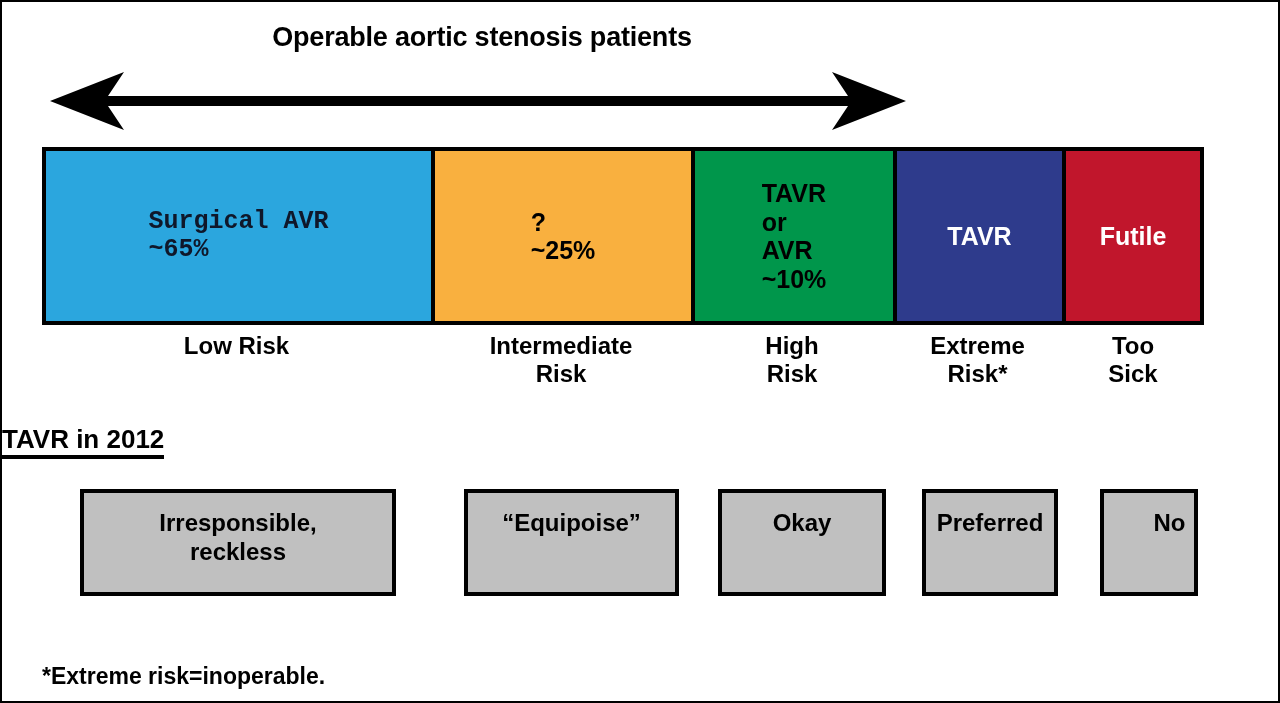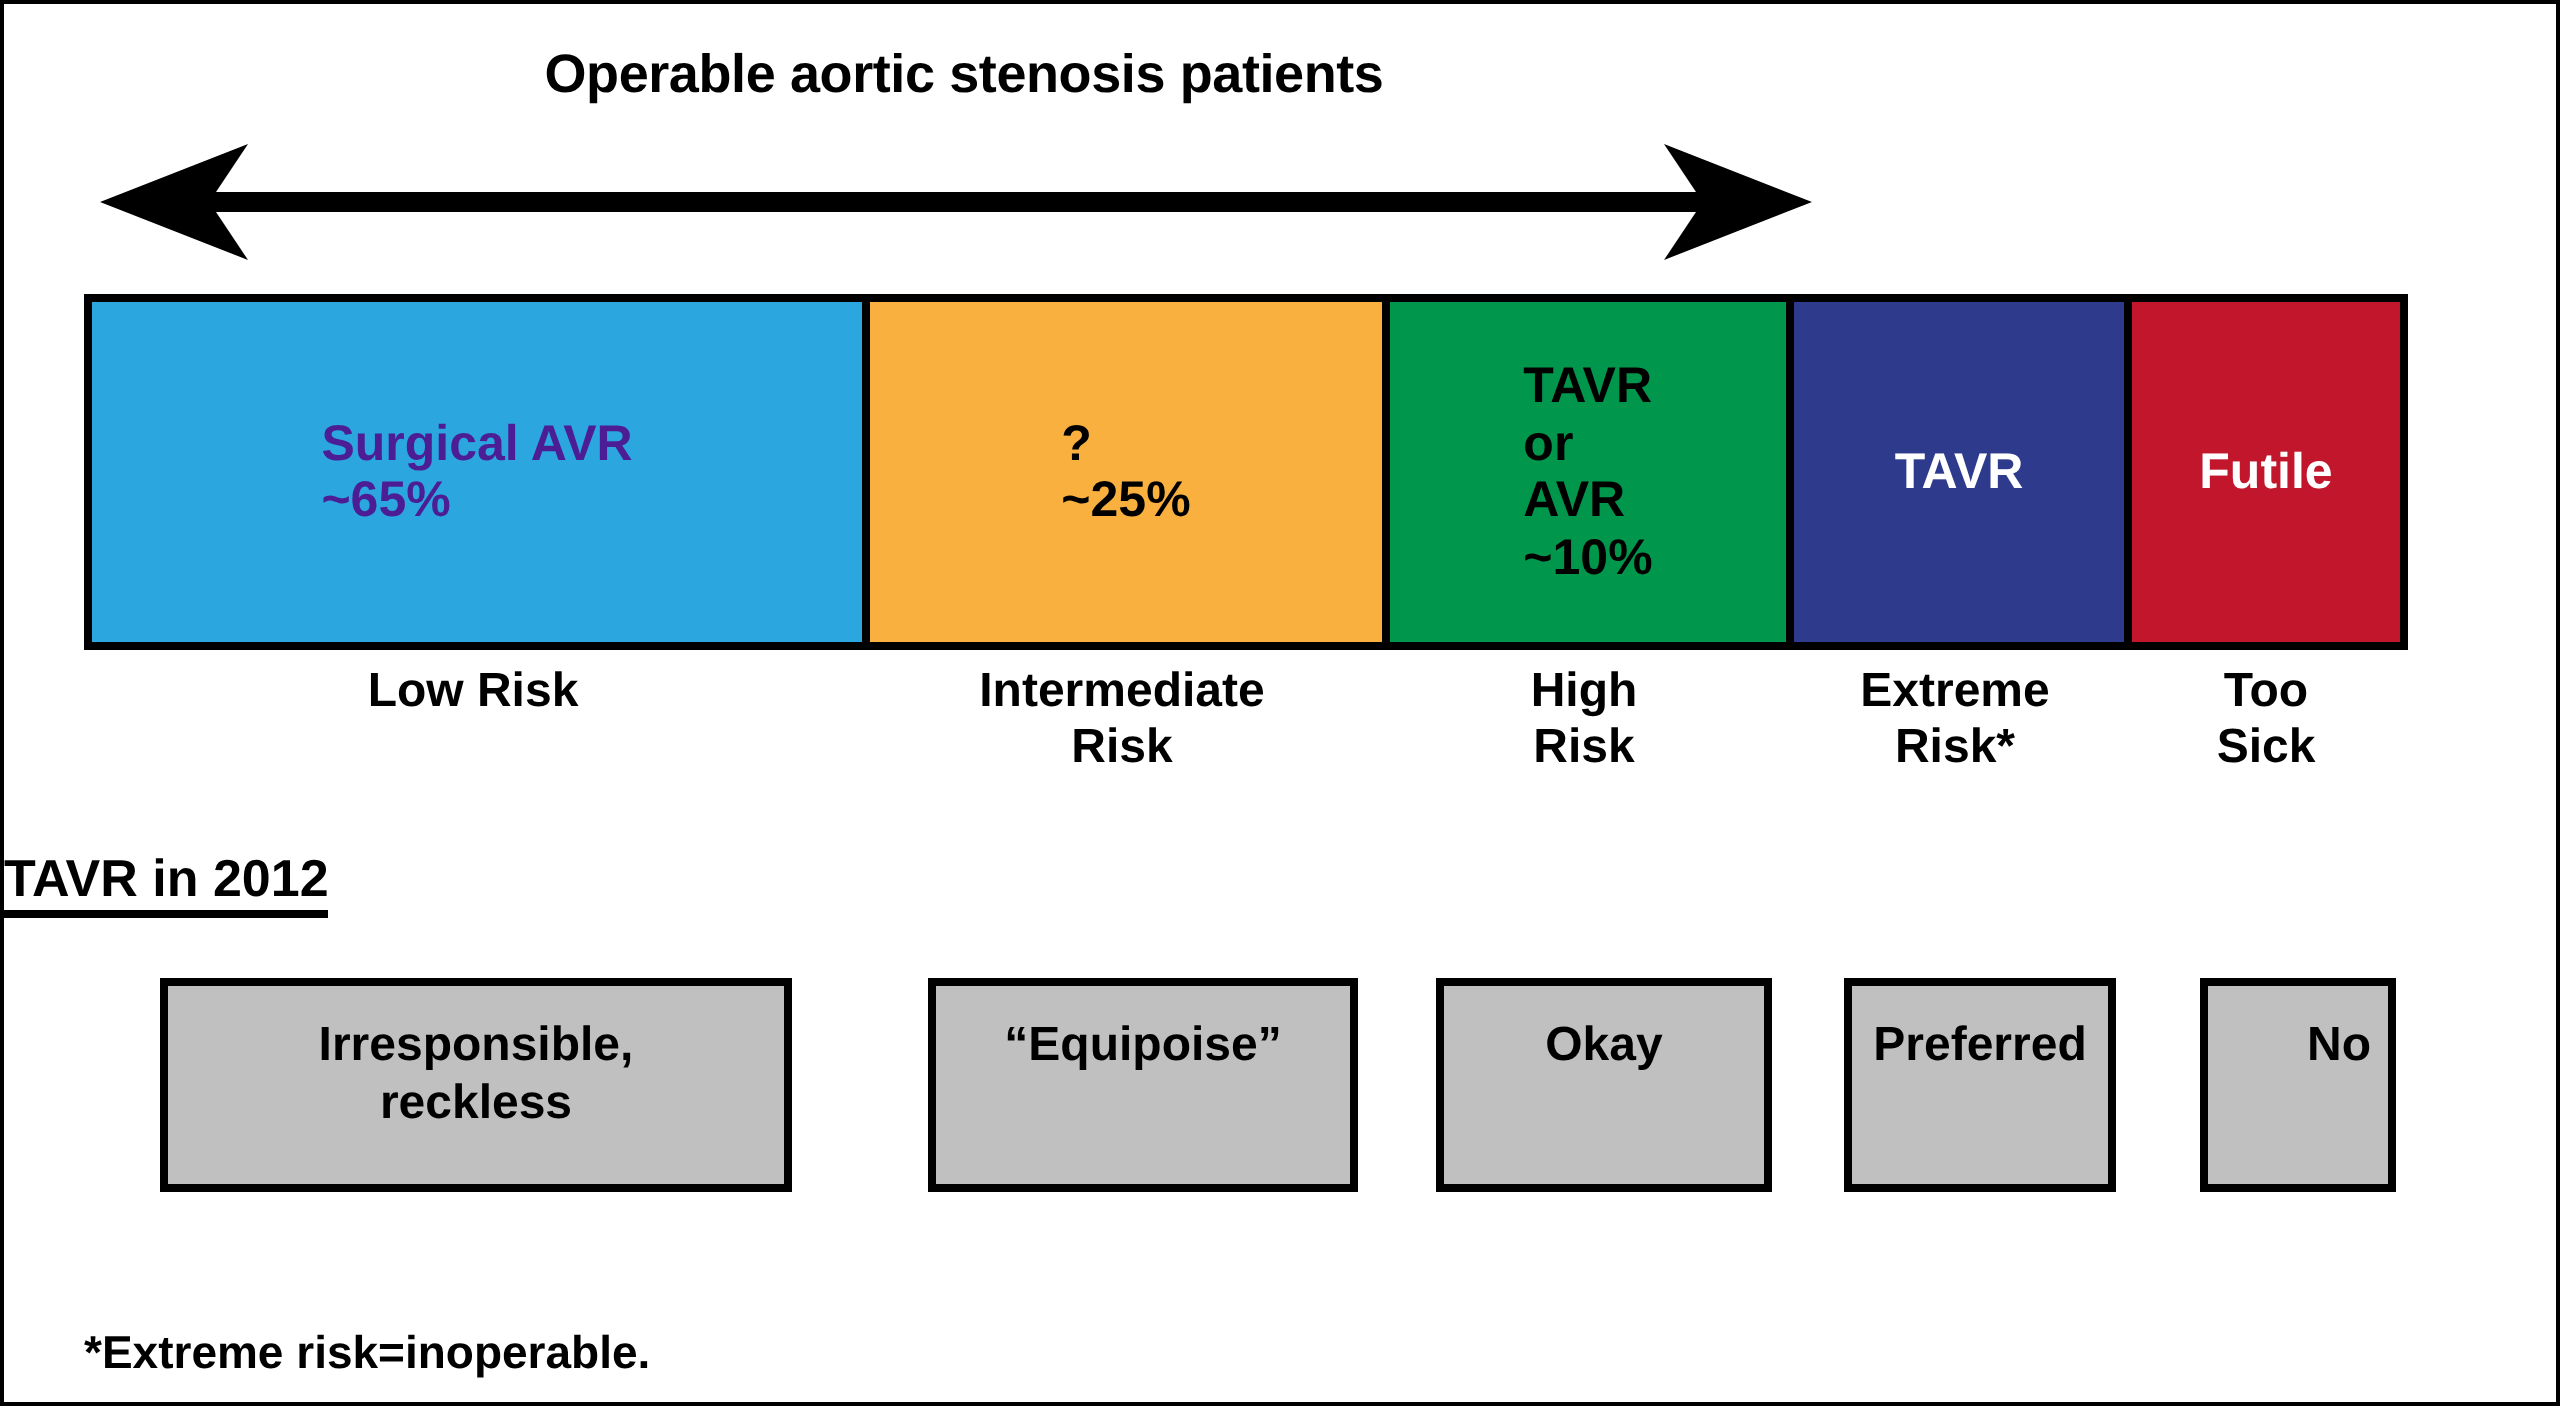--- a/index.html
+++ b/index.html
@@ -65,21 +65,21 @@
     justify-content: center;
     font-size: 25px;
     font-weight: bold;
     line-height: 1.14;
     border-right: 4px solid #000000;
     overflow: hidden;
   }
   .seg:last-child { border-right: 0; }
   .seg .seg-text { padding: 0 4px; white-space: pre-line; }
 
-  .seg-low   { flex: 0 0 389px; background: #2BA6DE; color: #4c1d95; }
+  .seg-low   { flex: 0 0 389px; background: #2BA6DE; color: #0f172a; font-family: Liberation Mono, monospace; }
   .seg-inter { flex: 0 0 260px; background: #F9B03F; color: #000000; }
   .seg-high  { flex: 0 0 202px; background: #00964B; color: #000000; }
   .seg-extreme { flex: 0 0 169px; background: #2E3B8C; color: #ffffff; }
   .seg-toosick { flex: 1 1 auto; background: #C1162C; color: #ffffff; }
 
   
   .risk-labels {
     position: absolute;
     left: 40px;
     top: 328px;

